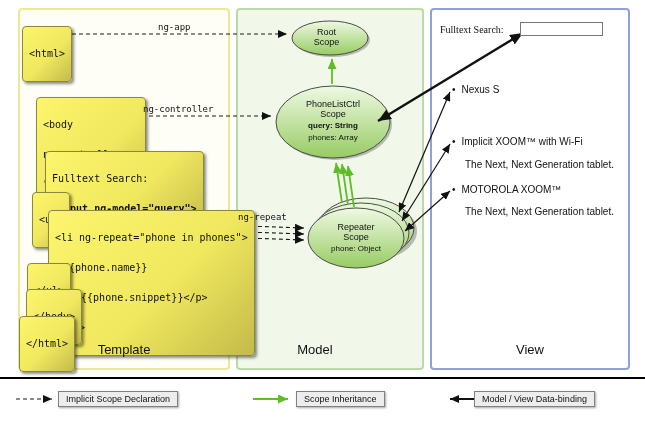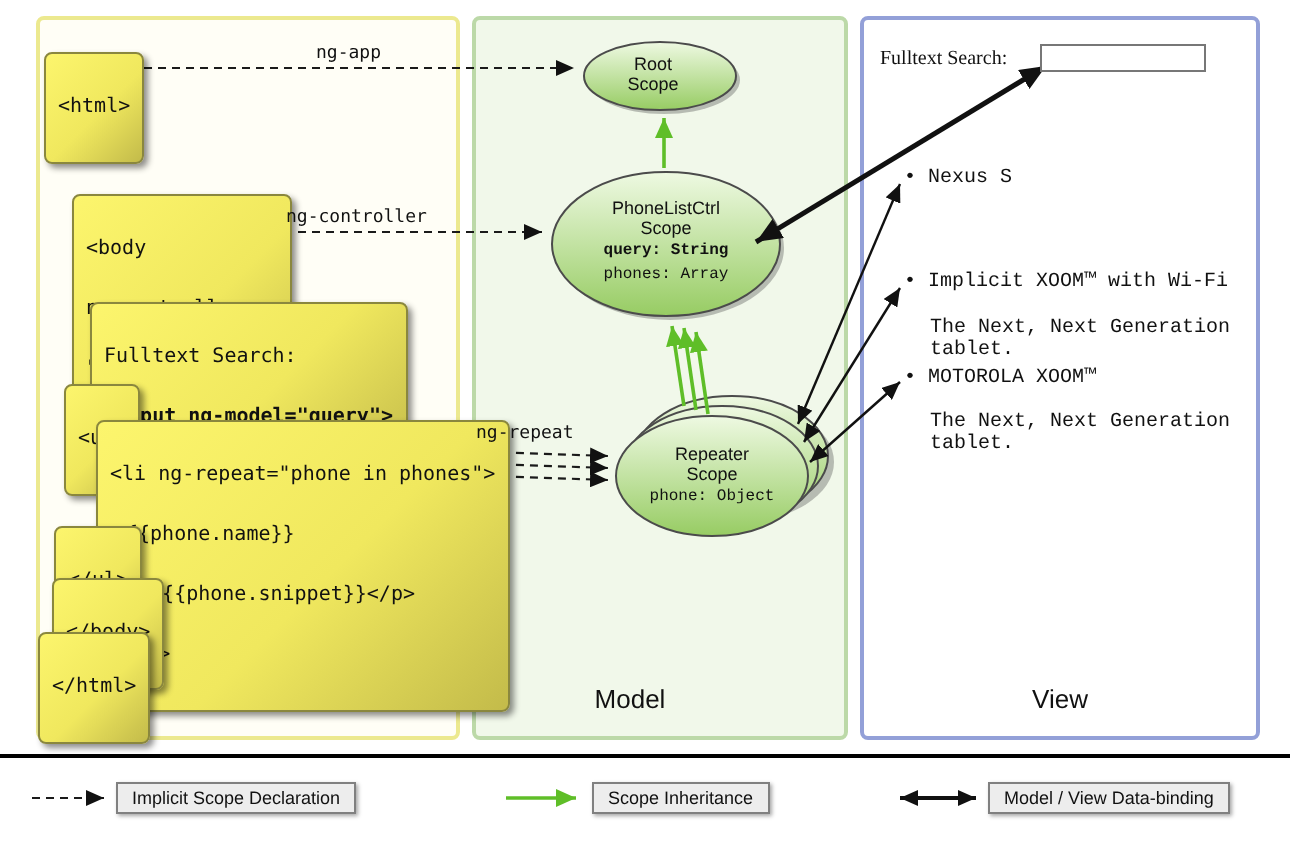--- a/index.html
+++ b/index.html
@@ -23,25 +23,25 @@
   svg.layer{position:absolute;left:0;top:0;z-index:2;pointer-events:none}
   .dash{stroke:#1a1a1a;stroke-width:1.1;fill:none;stroke-dasharray:4 3}
   .green-line{stroke:#5fbe28;stroke-width:1.8;fill:none}
   .bind{stroke:#111;stroke-width:1.2;fill:none}
   .bind-thick{stroke:#111;stroke-width:2.5;fill:none}
   .bind-legend{stroke:#111;stroke-width:2;fill:none}
   .scope-ellipse{fill:url(#scopeGrad);stroke:#4b4b4b;stroke-width:1}
   .scope-shadow{fill:rgba(60,60,60,0.32)}
 
   .scope-label{position:absolute;z-index:3;text-align:center;font-size:9px;line-height:10px;color:#111}
-  .scope-prop{font-family:Liberation Mono, monospace;font-size:8px;margin-top:2px}
+  .scope-prop{font-family:Liberation Sans, sans-serif;font-size:8px;margin-top:2px}
 
   .view-search-label{position:absolute;left:440px;top:24px;z-index:3;font-family:"Liberation Serif",serif;font-size:10px;color:#111}
   .view-input{position:absolute;left:520px;top:22px;width:83px;height:14px;z-index:3;border:1px solid #777;background:#fff;font-size:9px;padding:0 2px}
-  .view-item{position:absolute;left:452px;z-index:3;font-family:Liberation Mono, monospace;font-size:10px;color:#111;width:176px}
+  .view-item{position:absolute;left:452px;z-index:3;font-family:Liberation Sans, sans-serif;font-size:10px;color:#111;width:176px}
   .view-item.bulleted::before{content:"\2022";margin-right:6px}
   .view-item.sub{padding-left:13px}
 
   .divider{position:absolute;left:0;top:377px;width:645px;border-top:2px solid #000;z-index:1}
   .legend-box{position:absolute;top:391px;z-index:3;background:#ededed;border:1px solid #808080;
     box-shadow:1px 1px 2px rgba(0,0,0,0.35);font-size:9px;padding:2px 7px;color:#111}
 </style>
 </head>
 <body>
 
@@ -166,21 +166,22 @@
 
   <div class="view-search-label">Fulltext Search:</div>
   <input class="view-input" value="" style="">
 
   <div class="view-item bulleted" style="top:84px"><span>Nexus S</span></div>
   <div class="view-item bulleted" style="top:136px"><span>Implicit XOOM™ with Wi-Fi</span></div>
   <div class="view-item sub" style="top:159px"><span>The Next, Next Generation tablet.</span></div>
   <div class="view-item bulleted" style="top:184px"><span>MOTOROLA XOOM™</span></div>
   <div class="view-item sub" style="top:206px"><span>The Next, Next Generation tablet.</span></div>
 
+  <div class="col-label" style="left:18px;width:212px">Template</div>
   <div class="col-label" style="left:236px;width:158px">Model</div>
   <div class="col-label" style="left:430px;width:200px">View</div>
 
   <div class="divider"></div>
   <div class="legend-box" style="left:296px">Scope Inheritance</div>
   <div class="legend-box" style="left:58px">Implicit Scope Declaration</div>
-  <div class="legend-box" style="left:494px">Model / View Data-binding</div>
+  <div class="legend-box" style="left:474px">Model / View Data-binding</div>
 
 </div>
 
 </body></html>

